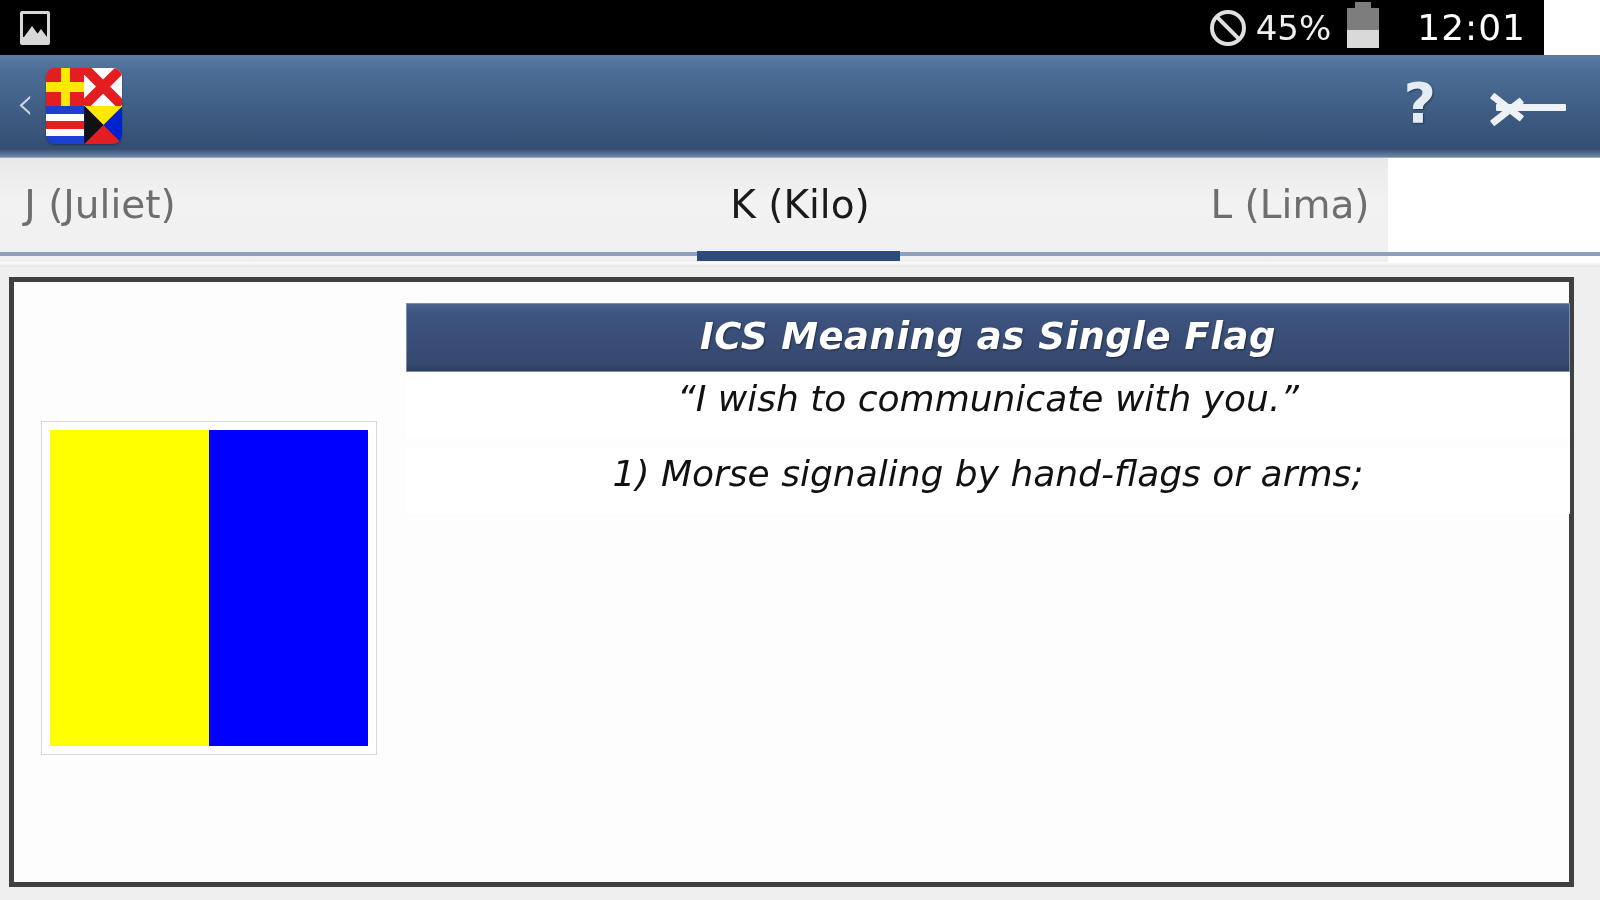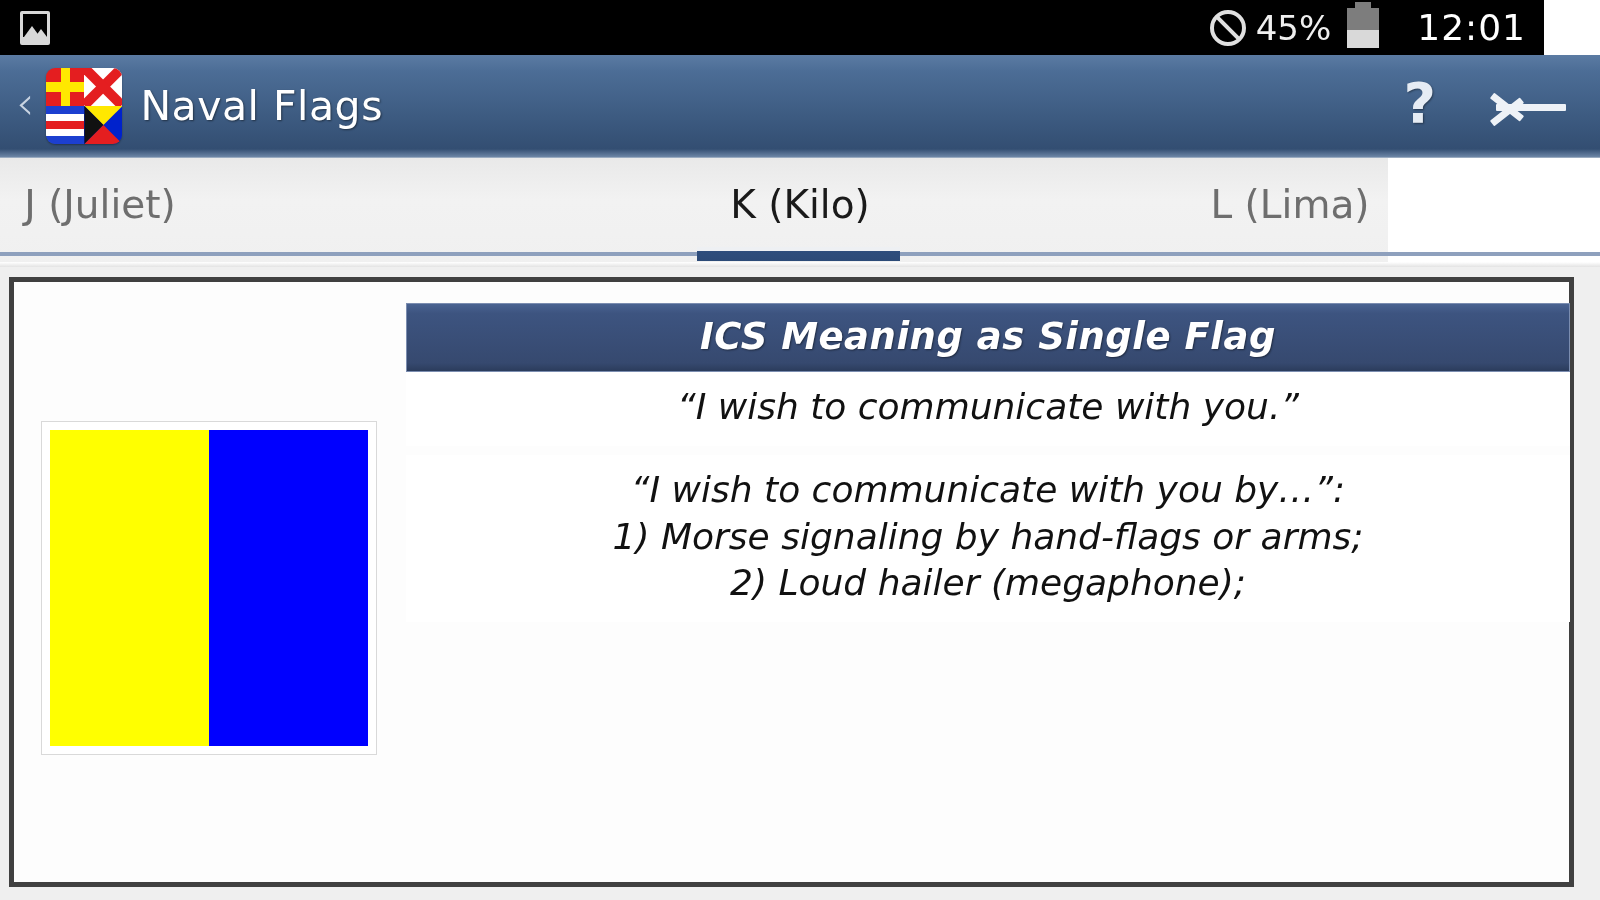--- a/index.html
+++ b/index.html
@@ -170,21 +170,21 @@
     border:1px solid #7b8db0;
     color:#ffffff; font-size:37px; font-style:italic; font-weight:700;
     text-align:center; padding:11px 0 13px;
     letter-spacing:0.5px;
     text-shadow:1px 1px 2px rgba(0,0,0,.45);
     font-family:"DejaVu Sans", sans-serif;
   }
   .body-row{
     background:#ffffff; color:#111111;
     font-size:36px; font-style:italic; text-align:center;
-    padding:12px 0 16px; line-height:1.12;
+    padding:4px 0 16px; line-height:1.12;
     font-family:"DejaVu Sans", sans-serif;
   }
   .body-row .line{ display:block; padding:3px 0; }
   .gap{ height:9px; background:#fdfdfd; }
 </style>
 </head>
 <body>
 
 <div class="statusbar">
   <div class="sb-left">
@@ -211,21 +211,20 @@
     <span class="flag-r"></span>
     <span class="flag-v"></span>
     <span class="flag-c"></span>
     <span class="flag-z">
       <span class="t-top"></span>
       <span class="t-left"></span>
       <span class="t-bottom"></span>
     </span>
   </span>
 
-  <span class="app-title">Naval Flags</span>
 
   <span class="tb-spacer"></span>
 
   <span class="help-icon">?</span>
 
   <span class="arrow-back">
     <span class="shaft"></span>
     <span class="h1"></span>
     <span class="h2"></span>
   </span>
@@ -255,20 +254,18 @@
       <div class="hdr">ICS Meaning as Single Flag</div>
 
       <div class="body-row">
         <span class="line">“I wish to communicate with you.”</span>
       </div>
 
       <div class="gap"></div>
 
 
       <div class="body-row">
-        <span class="line">“I wish to communicate with you by…”:</span>
         <span class="line">1) Morse signaling by hand-flags or arms;</span>
-        <span class="line">2) Loud hailer (megaphone);</span>
       </div>
 
     </div>
   </div>
 </div>
 
 </body></html>

